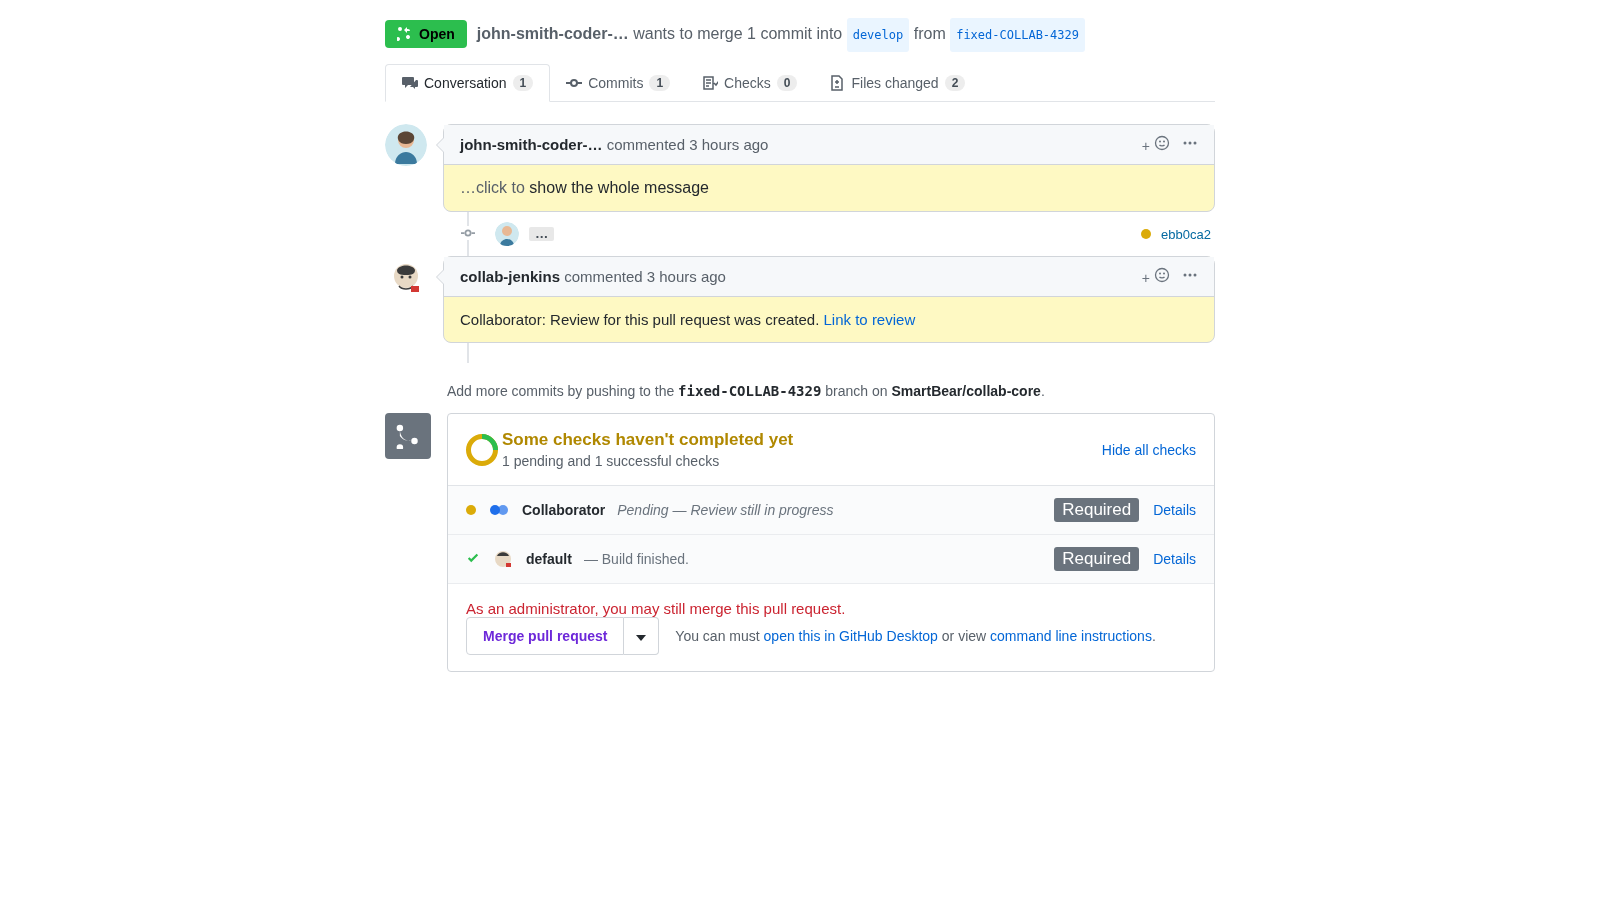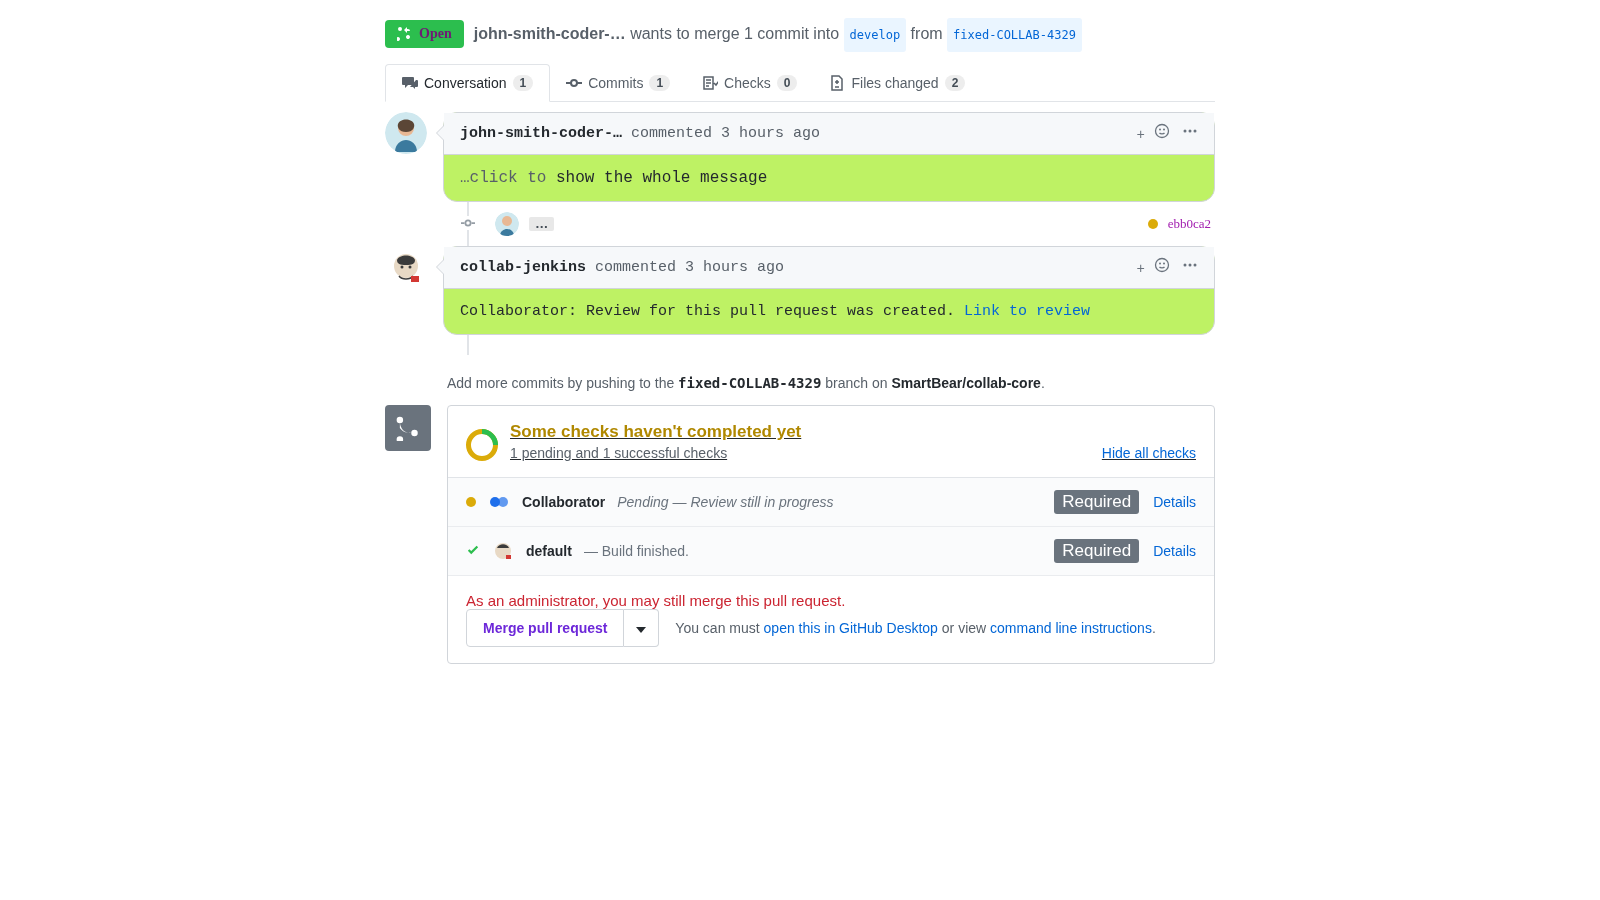--- a/index.html
+++ b/index.html
@@ -9,33 +9,33 @@
     color: #24292e;
     background: #fff;
     width: 1600px;
   }
   .container { max-width: 830px; margin: 20px auto 0 auto; }
 
   
   .pr-header { display:flex; align-items:center; gap:10px; margin-bottom:16px; }
   .state-badge {
     display:inline-flex; align-items:center; gap:6px;
-    background:#2cbe4e; color:#701a75; padding:6px 12px; border-radius:4px;
-    font-weight:600; font-size:14px;font-family:Liberation Serif, serif;
+    background:#2cbe4e; color:#000000; padding:6px 12px; border-radius:4px;
+    font-weight:600; font-size:14px;
   }
   .state-badge svg { fill:#fff; }
   .merge-text { color:#586069; font-size:16px; }
   .merge-text .author { color:#586069; font-weight:600; }
   .branch-chip {
     background:#eaf5ff; color:#0366d6; font-family:SFMono-Regular,Consolas,monospace;
     font-size:12px; padding:10px 6px; border-radius:3px;
   }
 
   
-  .tabs { display:flex; border-bottom:1px solid #e1e4e8; margin-bottom:10px; }
+  .tabs { display:flex; border-bottom:1px solid #e1e4e8; margin-bottom:22px; }
   .tab {
     display:flex; align-items:center; gap:6px;
     padding:10px 16px; color:#586069; font-size:14px; cursor:pointer;
   }
   .tab.active {
     border:1px solid #e1e4e8; border-bottom:1px solid #fff; border-radius:4px 4px 0 0;
     margin-bottom:-1px; color:#24292e; font-weight:400; background:#fff;
   }
   .counter {
     background:#ededed; color:#444d56; font-size:12px; font-weight:600;
@@ -45,23 +45,22 @@
 
   
   .timeline-item { display:flex; gap:16px; margin-bottom:0px; position:relative; }
   .avatar {
     width:42px; height:42px; border-radius:50%; flex-shrink:0;
     display:flex; align-items:center; justify-content:center; overflow:hidden;
     position:relative; z-index:2; background:#fff;
   }
   .avatar.small { width:24px; height:24px; }
   .comment-box {
-    flex:1; border:1px solid #d1d5da; border-radius:14px; background:#bef264;
+    flex:1; border:1px solid #d1d5da; border-radius:8px; background:#fef9c3;
     position:relative;
-    font-family:Liberation Mono, monospace;
   }
   .comment-box::before{
     content:""; position:absolute; top:12px; left:-8px;
     border:8px solid transparent; border-right-color:#d1d5da; border-left:0;
   }
   .comment-box::after{
     content:""; position:absolute; top:13px; left:-7px;
     border:7px solid transparent; border-right-color:#f6f8fa; border-left:0;
   }
   .comment-header {
@@ -84,39 +83,39 @@
   .commit-icon {
     position:absolute; left:-8px; top:14px; width:14px; height:14px; background:#fff;
   }
   .commit-icon svg { fill:#959da5; }
   .commit-msg { font-family:SFMono-Regular,Consolas,monospace; font-size:13px; color:#586069; }
   .ellipsis-btn {
     background:#e8e8e8; border:0; border-radius:2px; padding:0 6px; color:#444d56;
     font-weight:700; line-height:14px; cursor:pointer;
   }
   .commit-status { width:10px; height:10px; border-radius:50%; background:#dbab09; display:inline-block; }
-  .commit-sha { font-family:Liberation Serif, serif; font-size:13px; color:#a21caf; }
+  .commit-sha { font-family:Liberation Sans, sans-serif; font-size:13px; color:#0369a1; }
   .commit-right { margin-left:auto; display:flex; align-items:center; gap:10px; padding-right:4px; }
 
   .line-stub { border-left:2px solid #e1e4e8; height:20px; margin-left:82px; }
 
   .push-hint { color:#586069; font-size:14px; margin:20px 0 14px 62px; }
   .push-hint .mono { font-family:SFMono-Regular,Consolas,monospace; color:#24292e; font-weight:600; }
   .push-hint .repo { font-weight:600; color:#24292e; }
 
   
   .merge-item { display:flex; gap:16px; }
   .merge-avatar {
     width:46px; height:46px; background:#6a737d; border-radius:4px; flex-shrink:0;
     display:flex; align-items:center; justify-content:center;
   }
   .merge-avatar svg { fill:#fff; }
   .merge-box { flex:1; border:1px solid #d1d5da; border-radius:4px; overflow:hidden; }
 
-  .merge-section { padding:16px 18px; display:flex; gap:12px; align-items:flex-end; border-bottom:1px solid #e1e4e8;text-decoration:underline; }
+  .merge-section { padding:16px 18px; display:flex; gap:4px; align-items:center; border-bottom:1px solid #e1e4e8; }
   .status-donut { width:32px; height:32px; border-radius:50%; border:5px solid #dbab09; flex-shrink:0; position:relative; }
   .status-donut.partial::after{
     content:""; position:absolute; inset:-5px; border-radius:50%;
     border:5px solid transparent; border-top-color:#2cbe4e; transform:rotate(45deg);
   }
   .merge-title { color:#24292e; font-weight:600; font-size:17px; }
   .merge-title.warn { color:#b08800; }
   .merge-sub { color:#586069; font-size:14px; margin-top:3px; }
   .merge-right { margin-left:auto; }
   .hide-checks { color:#0366d6; font-size:14px; cursor:pointer; }

